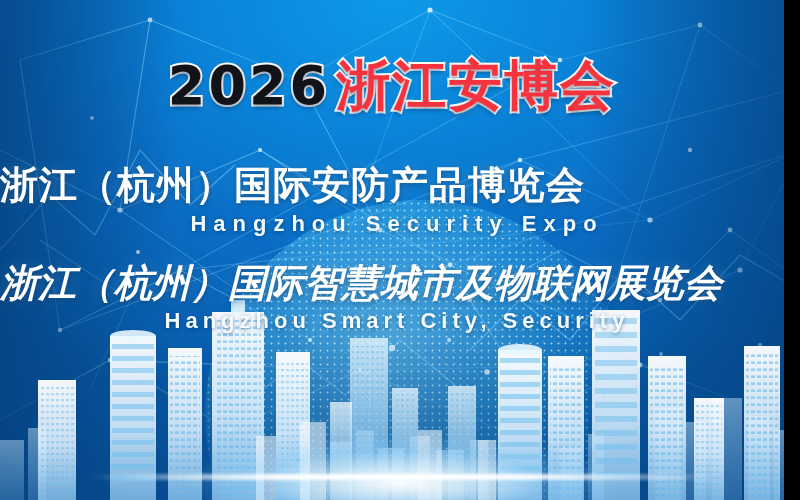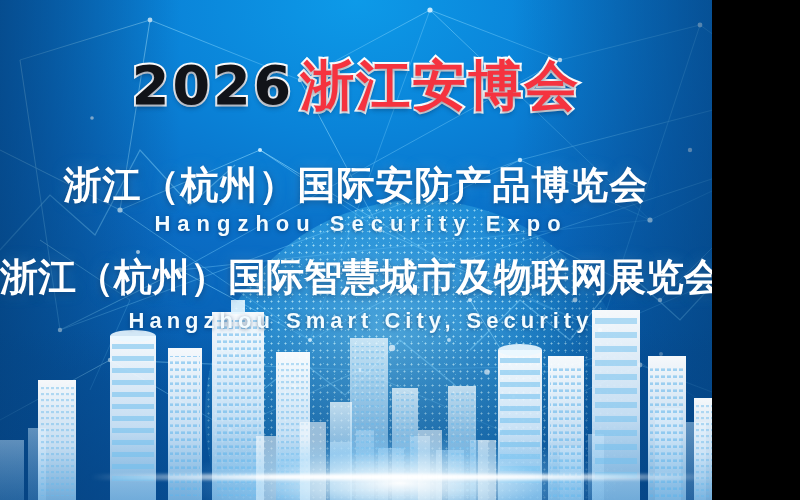--- a/index.html
+++ b/index.html
@@ -1,20 +1,20 @@
 <!DOCTYPE html>
 <html><head>
 <meta charset="utf-8">
 <style>
   * { margin:0; padding:0; box-sizing:border-box; }
   html,body { width:800px; height:500px; overflow:hidden; background:#000; }
 
   #poster {
     position:relative;
-    width:712px; height:500px;
+    width:784px; height:500px;
     overflow:hidden;
     font-family:"Liberation Sans","DejaVu Sans",sans-serif;
     background:#0a6cc0;
   }
 
   
   .bg-base{
     position:absolute; inset:0;
     background:
       radial-gradient(ellipse 620px 420px at 50% 0%, #0d9ae8 0%, #0a83d8 32%, #0a6cc4 62%, #075aa8 100%),
@@ -94,39 +94,38 @@
     color:#f5333f;
     letter-spacing:2px;
     margin-left:6px;
     -webkit-text-stroke:4px #ffffff;
     paint-order:stroke fill;
     text-shadow:0 3px 5px rgba(0,20,50,.40);
   }
 
   .line-cn{
     position:absolute; left:0; width:100%;
-    text-align:center;
     color:#ffffff;
     font-weight:bold;
     white-space:nowrap;
     text-shadow:0 2px 6px rgba(2,40,85,.55), 0 0 14px rgba(120,205,255,.35);
   }
   .line-en{
     position:absolute; left:0; width:100%;
     text-align:center;
     color:#f2fbff;
     font-weight:bold;
     white-space:nowrap;
     text-shadow:0 1px 4px rgba(2,40,85,.55);
     padding-left:10px;
   }
 
   #row1-cn{ top:160px; font-size:38px; letter-spacing:1px; }
   #row1-en{ top:211px; font-size:22px; letter-spacing:7px; }
-  #row2-cn{ top:252px; font-size:38px; letter-spacing:0px; }
+  #row2-cn{ top:258px; font-size:38px; letter-spacing:0px;font-style:italic; }
   #row2-en{ top:308px; font-size:22px; letter-spacing:5px; }
 
   .sparkle{ position:absolute; border-radius:50%; background:#dff3ff; }
 </style>
 </head>
 <body>
 
 <div id="poster">
 
   <div class="bg-base"></div>

